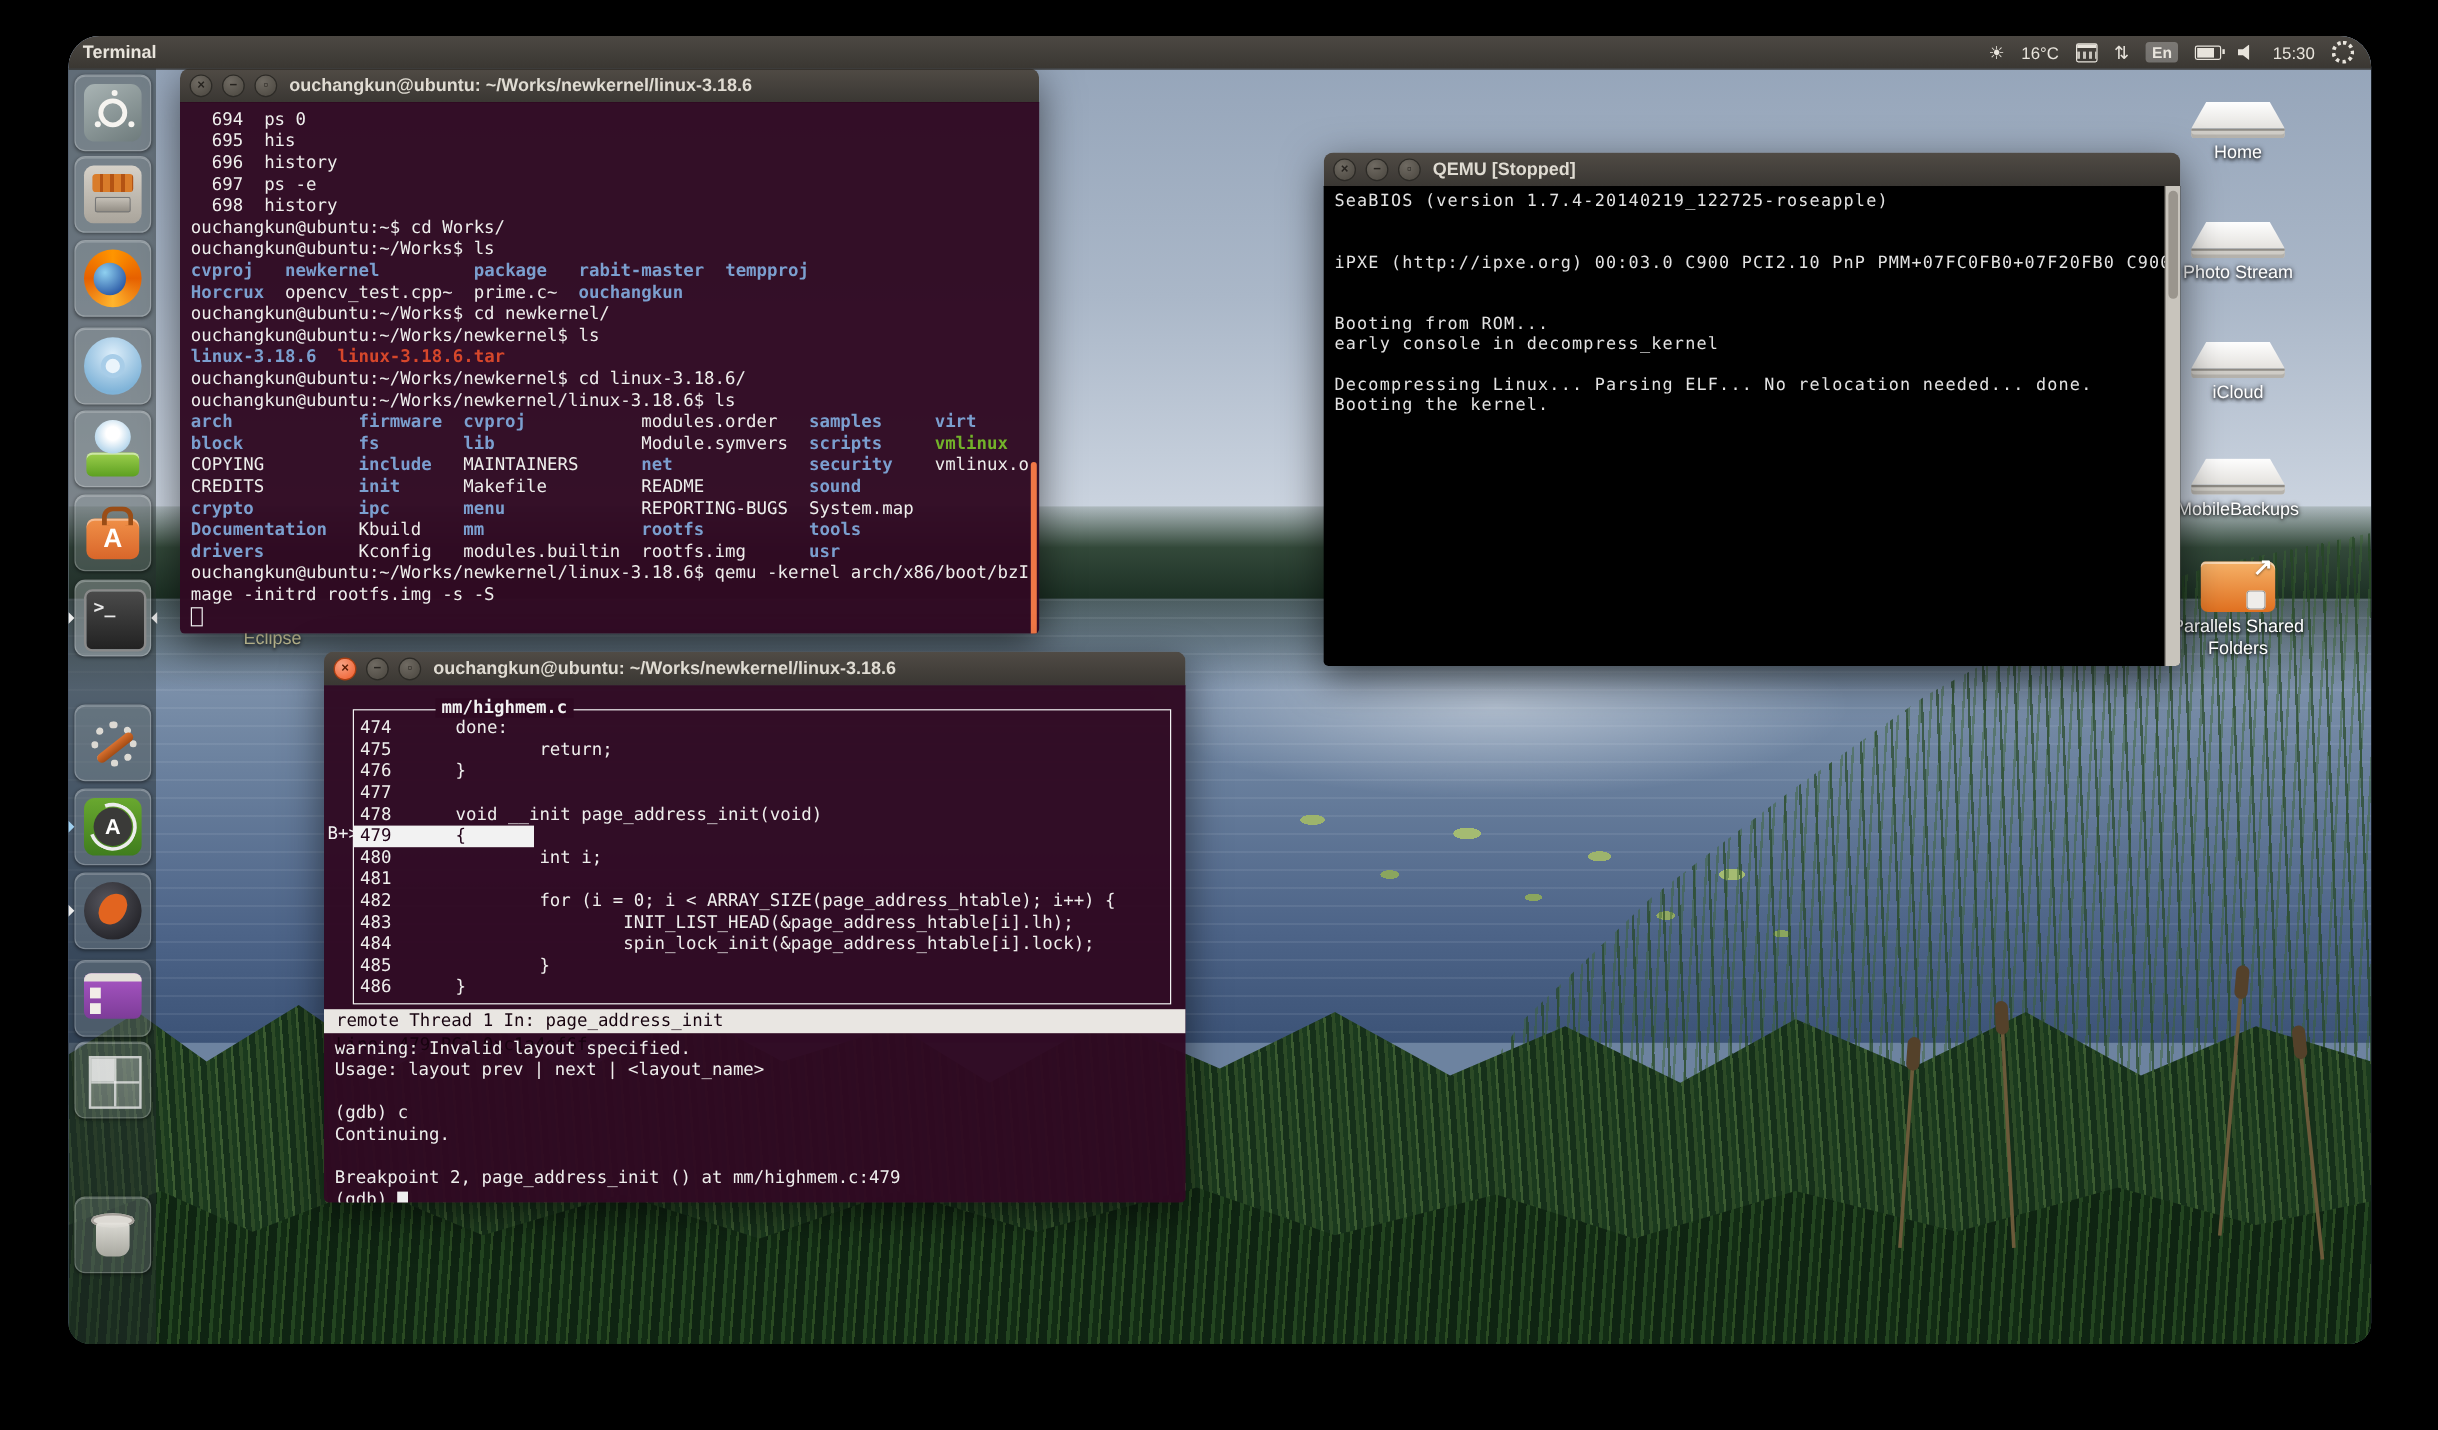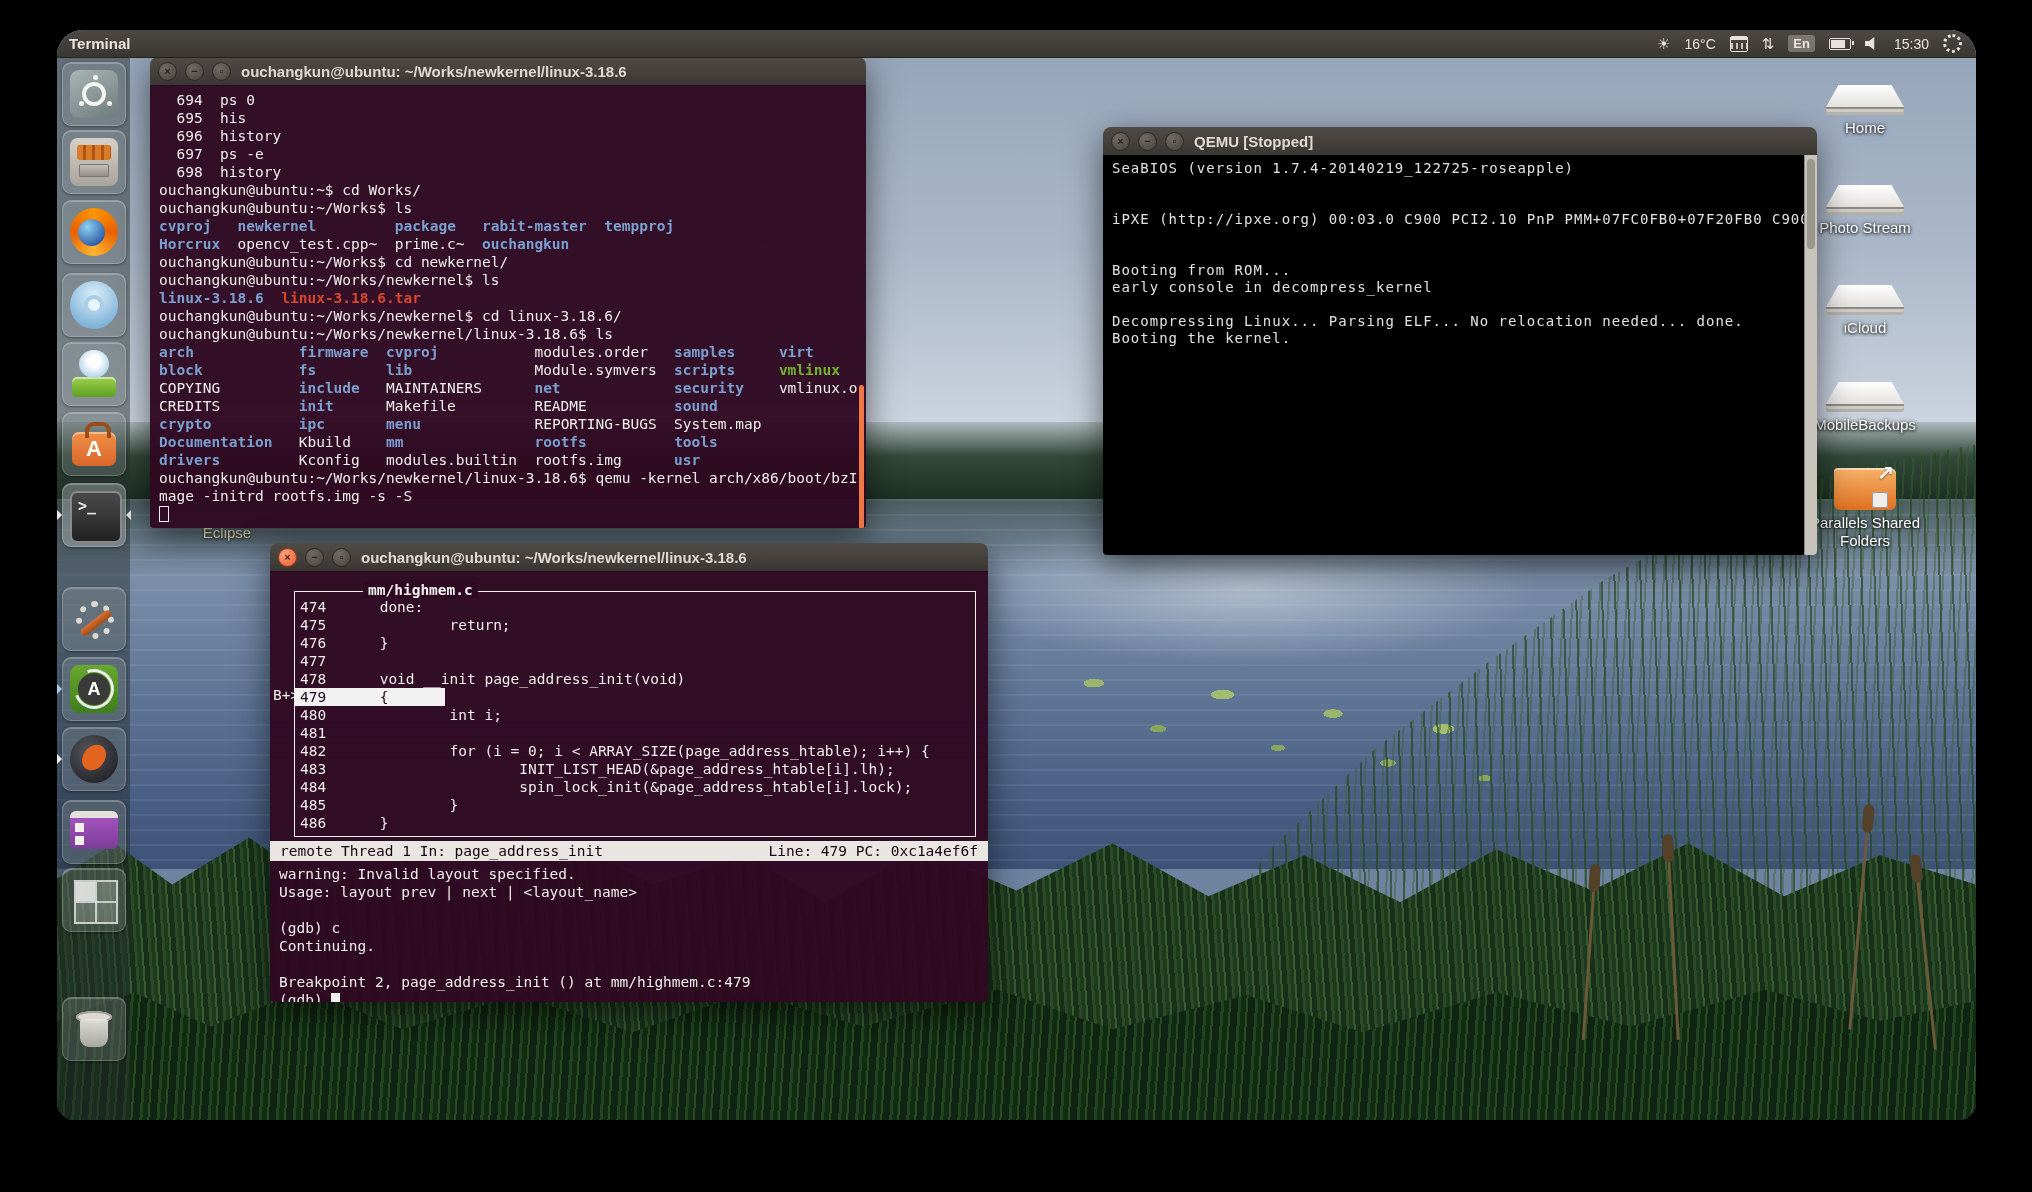--- a/index.html
+++ b/index.html
@@ -176,21 +176,21 @@
   .tui-title{position:absolute;left:56px;top:11px;z-index:2;background:rgba(47,9,34,1);padding:0 5px;
         color:#f2f2f2;font:bold 14.5px "DejaVu Sans Mono",monospace;margin-left:37px;}
   .srow{white-space:pre;height:18px;line-height:18px;font-family:"DejaVu Sans Mono",monospace;font-size:14.5px;color:#eeeeec;position:relative;}
   .srow .sn{display:inline-block;width:36px;padding-left:5px;position:relative;z-index:1;}
   .srow .sc{position:relative;z-index:1;}
   .srow.cur::before{content:"";position:absolute;left:0;top:0;bottom:0;width:150px;background:#f2f2f2;}
   .srow.cur .sn,.srow.cur .sc{color:#24051b;}
   #tui-src{padding-top:6px;}
   .bpmark{position:absolute;left:3px;top:116px;color:#f2f2f2;font:14.5px "DejaVu Sans Mono",monospace;z-index:3;}
   .gdb-status{position:absolute;left:0;right:0;top:270px;height:20px;background:#e9e6e2;color:#17030f;
-        font:14.5px/20px "DejaVu Sans Mono",monospace;display:flex;justify-content:space-between;padding:0 10px;box-sizing:border-box;}
+        font:14.5px/20px "DejaVu Sans Mono",monospace;display:flex;justify-content:space-between;padding:0 10px;box-sizing:border-box;flex-direction:column;}
   #t2-console{position:absolute;left:9px;right:4px;top:294px;}
 
   .eclipse-label{position:absolute;z-index:4;color:#fef9c3;font-size:15px;text-align:center;
         text-shadow:0 1px 3px rgba(0,0,0,.9);}
 </style>
 </head>
 <body>
 
 <div class="screen">
   <div class="desktop">

